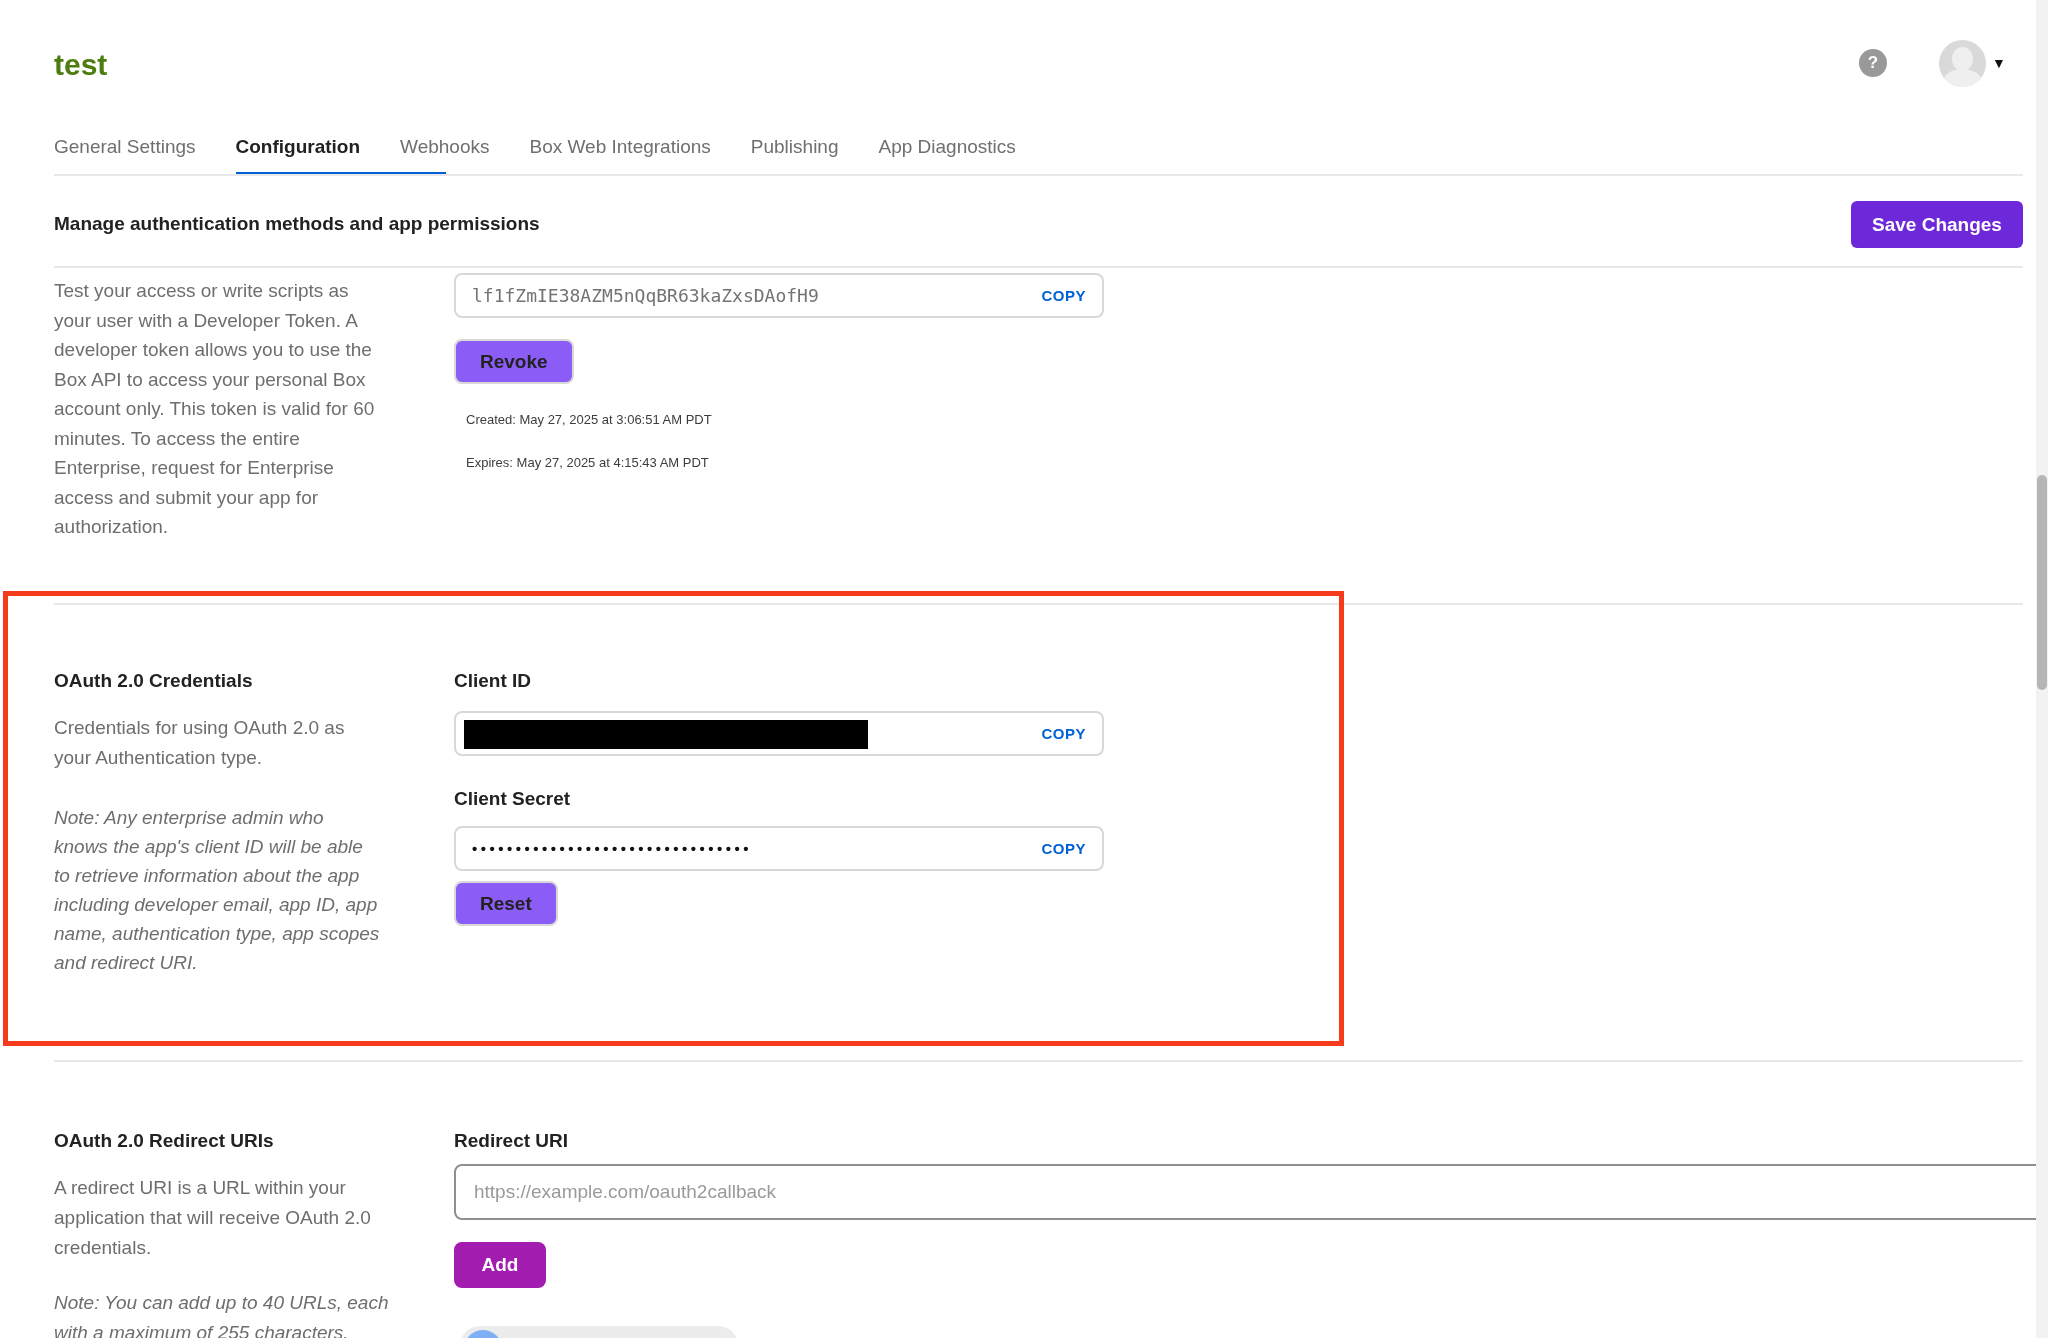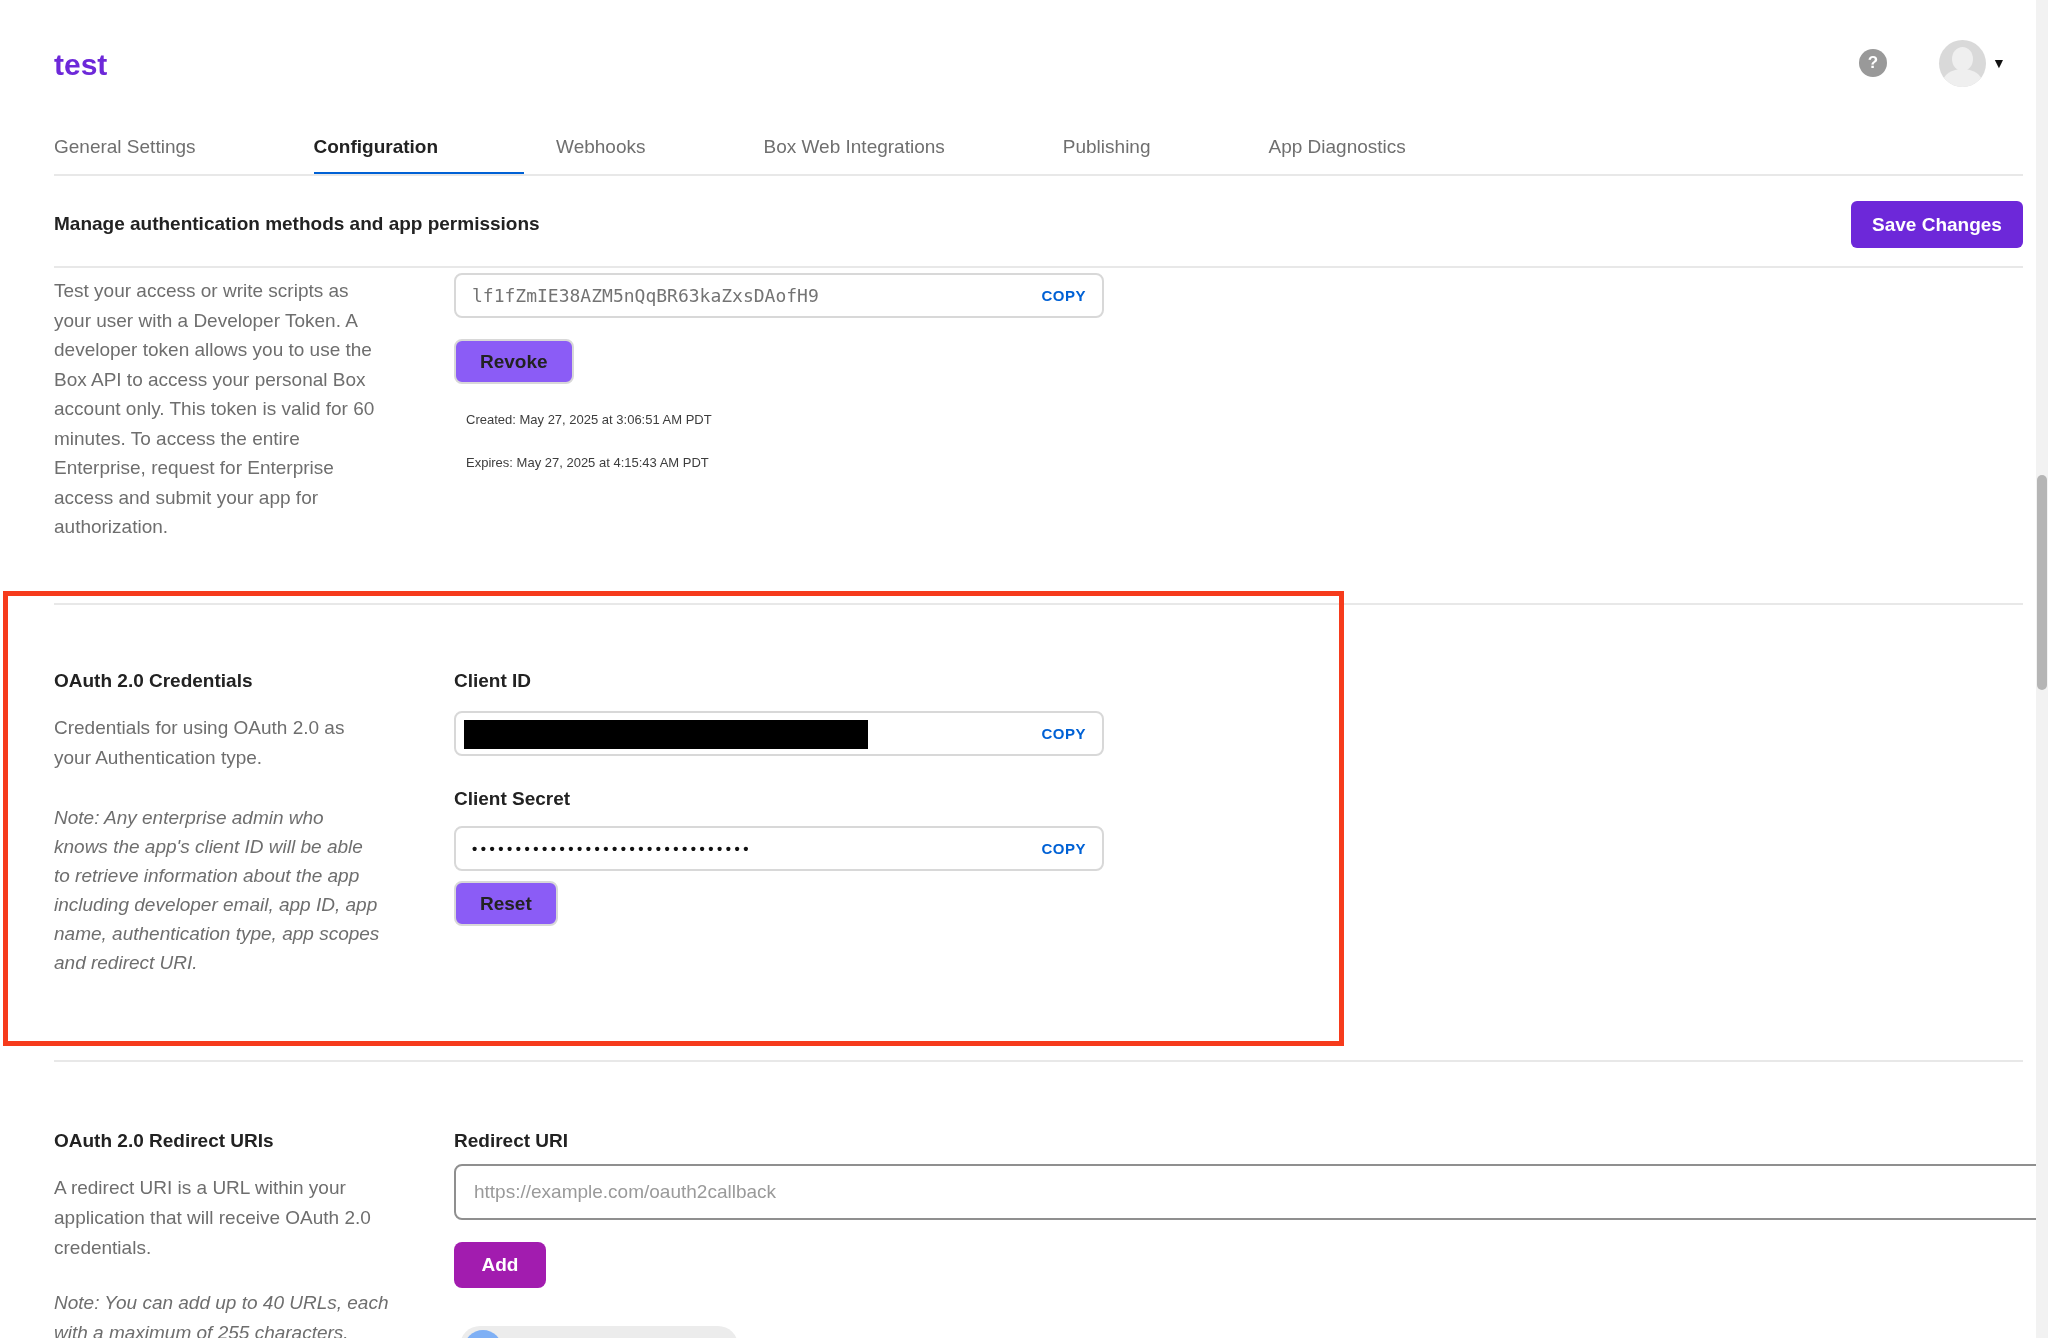--- a/index.html
+++ b/index.html
@@ -2,35 +2,35 @@
 <html><head>
 <meta charset="utf-8">
 <style>
   * { margin:0; padding:0; box-sizing:border-box; }
   html,body { background:#fff; }
   .page {
     position:relative; width:2048px; height:1338px; background:#ffffff;
     font-family:"Liberation Sans", sans-serif; color:#222; overflow:hidden;
   }
   
-  .app-title { position:absolute; left:54px; top:48px; font-size:30px; font-weight:700; color:#6d28d9; }
+  .app-title { position:absolute; left:54px; top:48px; font-size:30px; font-weight:700; color:#4d7c0f; }
   .help-btn {
     position:absolute; left:1859px; top:49px; width:28px; height:28px; border-radius:50%;
     background:#999; color:#fff; font-size:17px; font-weight:700;
     display:flex; align-items:center; justify-content:center; cursor:pointer;
   }
   .avatar {
     position:absolute; left:1939px; top:40px; width:47px; height:47px; border-radius:50%;
     background:#d9d9d9; overflow:hidden; cursor:pointer;
   }
   .avatar .head { position:absolute; left:13px; top:7px; width:21px; height:24px; border-radius:50%; background:#efefef; }
   .avatar .body { position:absolute; left:4px; top:29px; width:39px; height:26px; border-radius:50%; background:#efefef; }
   .caret { position:absolute; left:1992px; top:55px; font-size:14px; color:#111; cursor:pointer; }
   
-  .tabs { position:absolute; left:54px; top:136px; display:flex; gap:118px; font-size:19px; color:#6f6f6f; }
+  .tabs { position:absolute; left:54px; top:136px; display:flex; gap:40px; font-size:19px; color:#6f6f6f; }
   .tab { position:relative; cursor:pointer; white-space:nowrap; }
   .tab.active { color:#222; font-weight:700; }
   .tab.active::after { content:""; position:absolute; left:0; right:-86px; top:36px; height:4px; background:#0061d5; }
   .tabs-rule { position:absolute; left:54px; width:1969px; top:174px; height:2px; background:#e8e8e8; }
   
   .subheader-title { position:absolute; left:54px; top:213px; font-size:19px; font-weight:700; color:#222; }
   .save-btn {
     position:absolute; left:1851px; top:201px; width:172px; height:47px; border:none; border-radius:6px;
     background:#6d28d9; color:#fff; font-family:inherit; font-size:19px; font-weight:700; cursor:pointer;
   }

